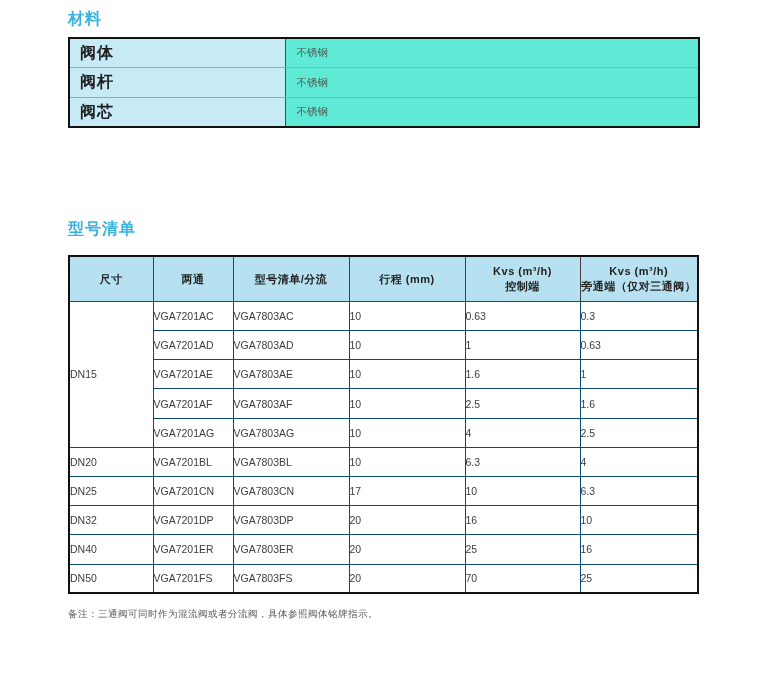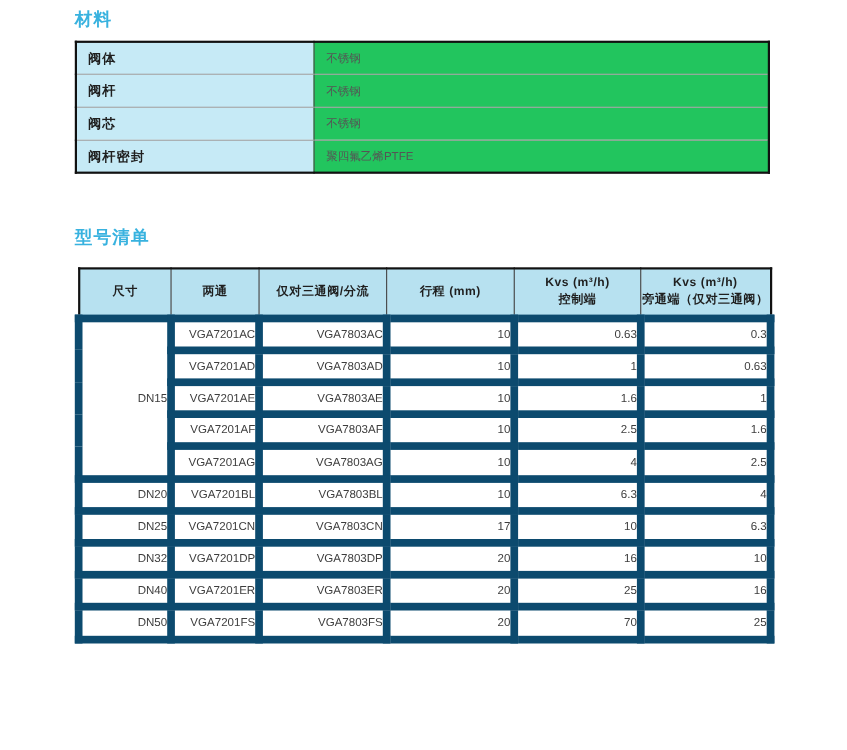--- a/index.html
+++ b/index.html
@@ -16,54 +16,54 @@
   }
   .page{
     position:relative;width:770px;height:682px;background:#ffffff;
     padding:9px 72px 0 68px;
   }
   .section-title{
     color:var(--accent);font-size:16px;font-weight:bold;
     letter-spacing:1px;line-height:19px;
   }
   .title-materials{margin-bottom:9px;}
-  .title-models{margin-top:49px;margin-bottom:17px;}
+  .title-models{margin-top:91px;margin-bottom:17px;}
 
   table{border-collapse:collapse;table-layout:fixed;}
 
   
   .mat-table{width:630px;border:2px solid var(--table-border);}
   .mat-table tr{height:29.8px;}
   .mat-table td{
     border-top:1px solid #a3a3a3;border-bottom:1px solid #a3a3a3;
     vertical-align:middle;
   }
   .mat-label{
     background:var(--materials-label-bg);
     border-right:1px solid #4a4a4a;
-    font-weight:bold;font-size:12px;color:#1f1f1f;
+    font-weight:bold;font-size:16px;color:#1f1f1f;
     padding-left:10px;letter-spacing:1px;
   }
   .mat-value{
-    background:#22c55e;font-size:10.5px;color:#555555;
+    background:#5eead4;font-size:10.5px;color:#555555;
     padding-left:11px;
   }
 
   
   .mod-table{width:629px;border:2px solid var(--table-border);}
   .mod-table th{
     background:var(--models-header-bg);
     border:1px solid #3f3f3f;
     font-size:11px;font-weight:bold;color:#1f1f1f;
     text-align:center;vertical-align:middle;
     height:45px;line-height:15px;letter-spacing:0.5px;
   }
   .mod-table td{
-    border:7px solid #0c4a6e;
-    font-size:10.5px;color:#3d3d3d;text-align:right;
+    border:1px solid #0c4a6e;
+    font-size:10.5px;color:#3d3d3d;text-align:left;
     vertical-align:middle;height:29.2px;background:#ffffff;
   }
   .hdr-line{display:block;}
 
   .footnote{
     margin-top:14px;font-size:9.5px;color:#595959;letter-spacing:0.5px;
   }
 </style>
 </head>
 <body>
@@ -82,44 +82,40 @@
         <td class="mat-label">阀体</td>
         <td class="mat-value">不锈钢</td>
       </tr>
       <tr>
         <td class="mat-label">阀杆</td>
         <td class="mat-value">不锈钢</td>
       </tr>
       <tr>
         <td class="mat-label">阀芯</td>
         <td class="mat-value">不锈钢</td>
-      </tr>
-      <tr>
-        <td class="mat-label">阀杆密封</td>
-        <td class="mat-value">聚四氟乙烯PTFE</td>
       </tr>
     </tbody>
   </table>
 
   <h2 class="section-title title-models">型号清单</h2>
 
   <table class="mod-table">
     <colgroup>
       <col style="width:84px">
         <col style="width:80px">
         <col style="width:116px">
       <col style="width:116px">
         <col style="width:115px">
         <col style="width:118px">
     </colgroup>
     <thead>
       <tr>
         <th>尺寸</th>
         <th>两通</th>
-        <th>仅对三通阀/分流</th>
+        <th>型号清单/分流</th>
         <th>行程 (mm)</th>
         <th>
           <span class="hdr-line">Kvs (m³/h)</span>
           <span class="hdr-line">控制端</span>
         </th>
         <th>
           <span class="hdr-line">Kvs (m³/h)</span>
           <span class="hdr-line">旁通端（仅对三通阀）</span>
         </th>
       </tr>
@@ -197,14 +193,15 @@
         <td>DN50</td>
         <td>VGA7201FS</td>
         <td>VGA7803FS</td>
         <td>20</td>
         <td>70</td>
         <td>25</td>
       </tr>
     </tbody>
   </table>
 
+  <p class="footnote">备注：三通阀可同时作为混流阀或者分流阀，具体参照阀体铭牌指示。</p>
 
 </div>
 
 </body></html>

